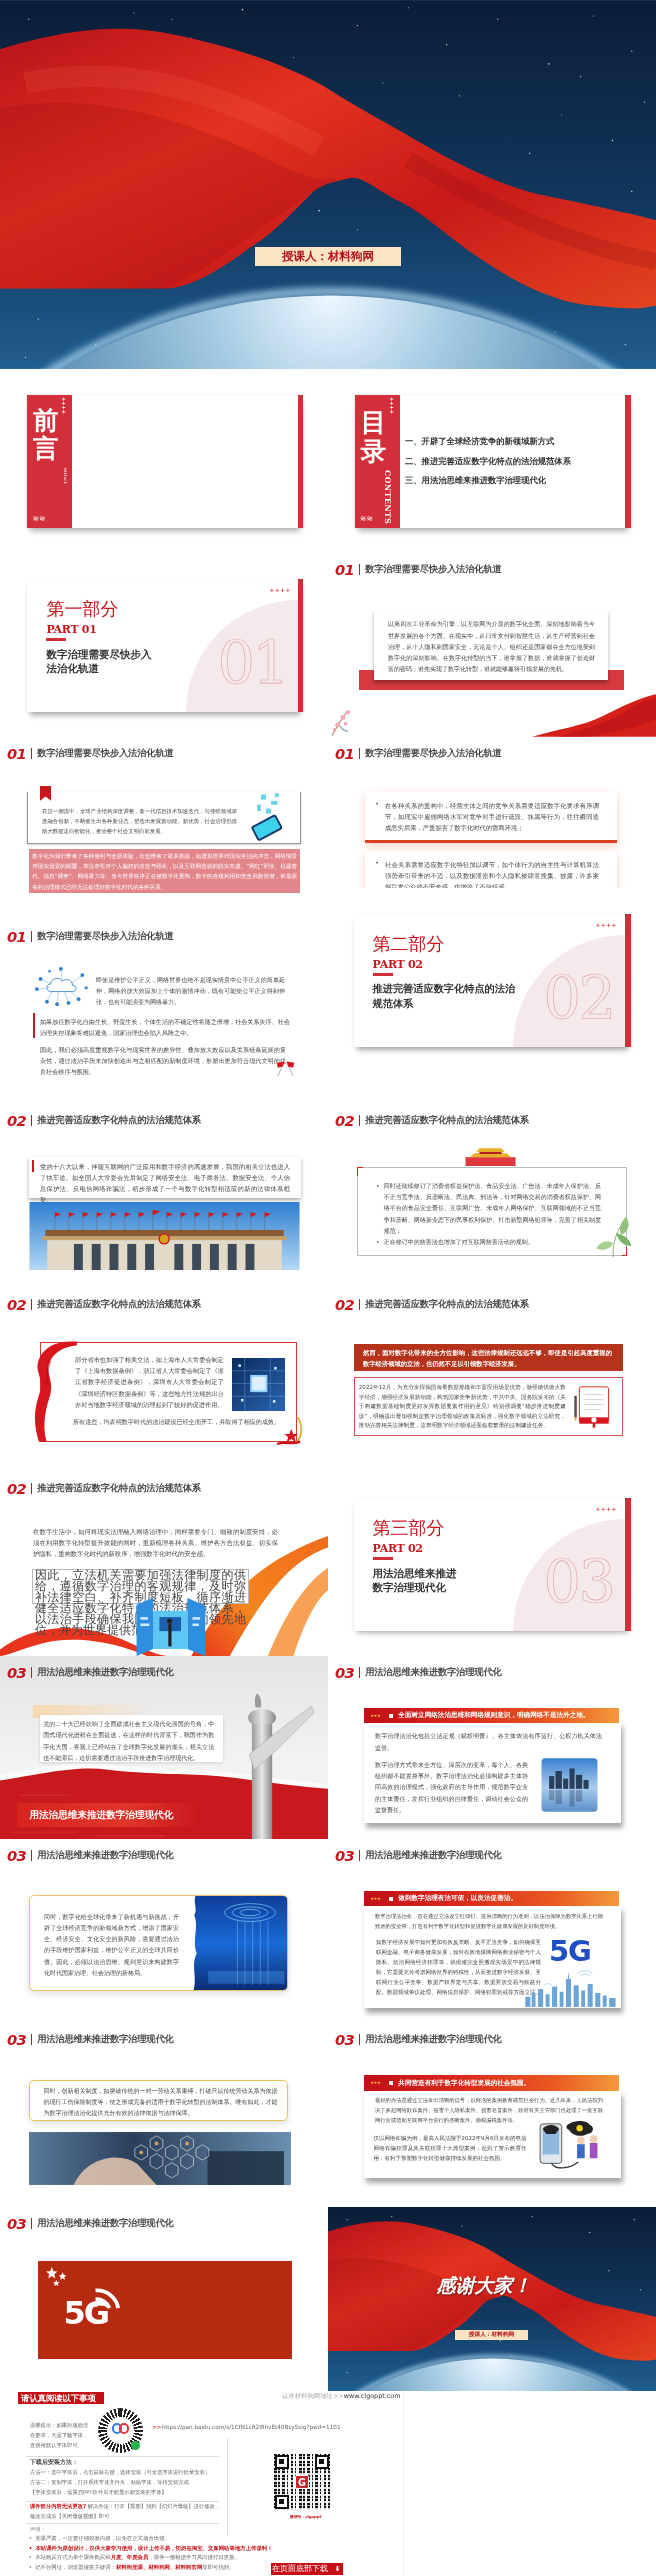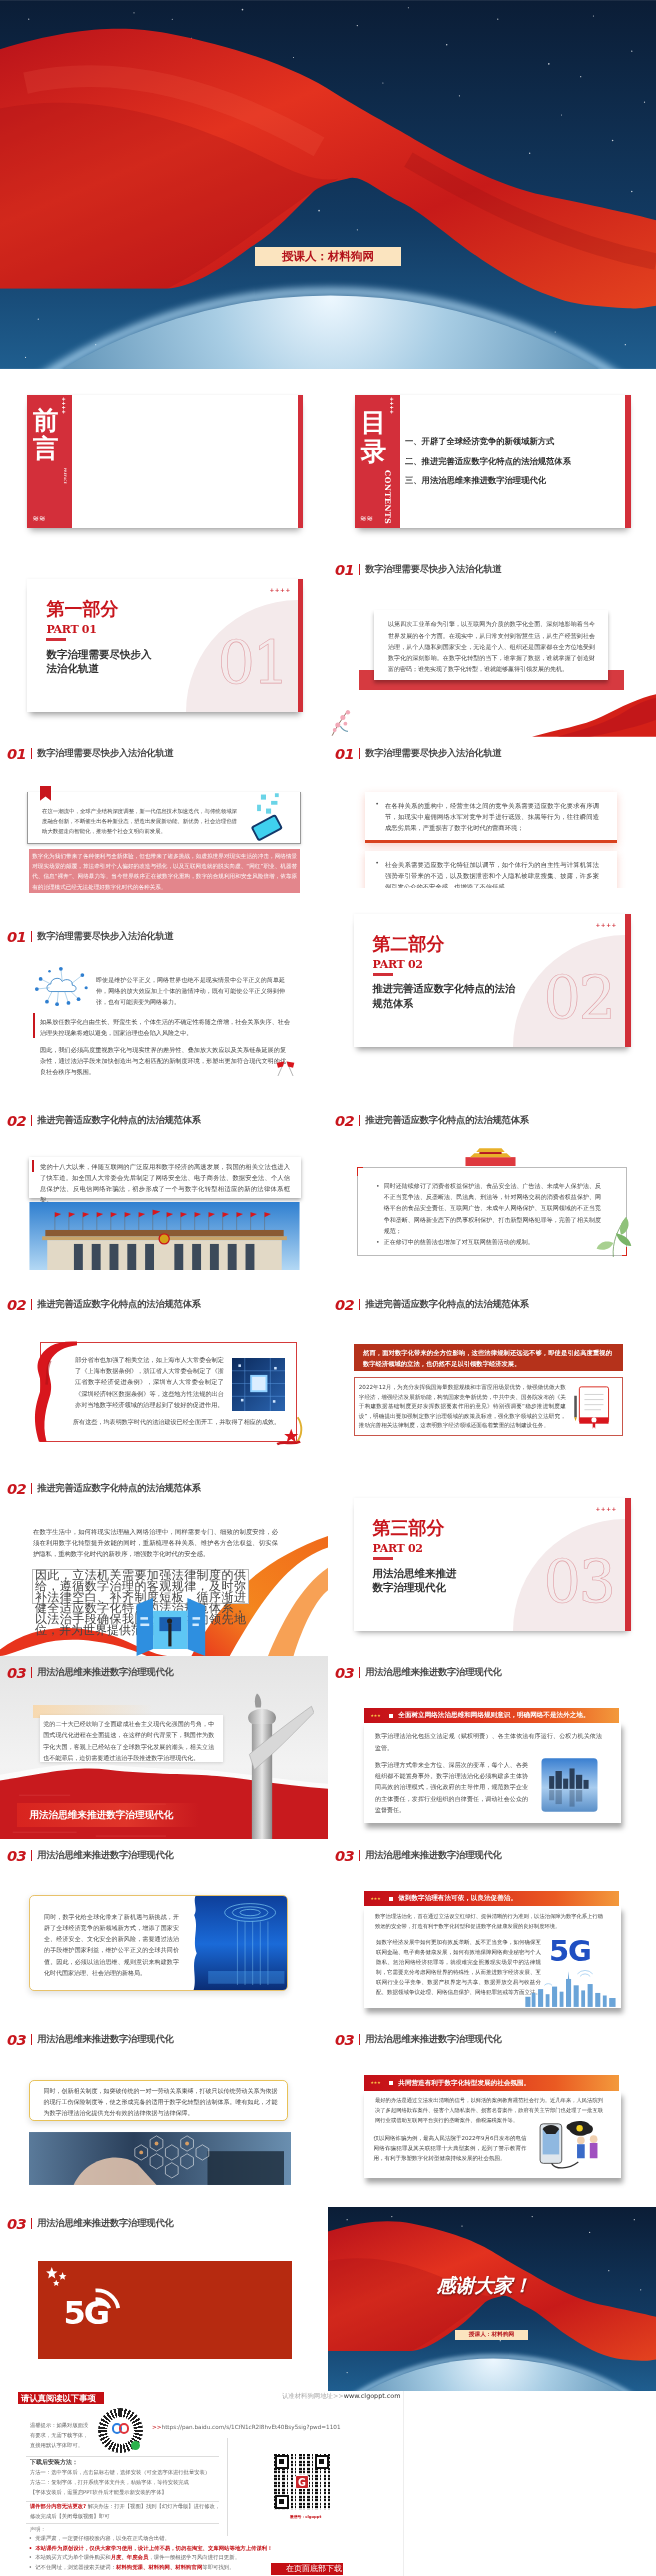--- a/index.html
+++ b/index.html
@@ -22,21 +22,21 @@
 .pc-orn{left:34px;top:2.6px;font-size:5.1px;line-height:5.1px;color:#fff;writing-mode:vertical-rl;font-weight:bold}
 .pc-en{left:36px;top:73px;font-size:3.2px;color:#fff;writing-mode:vertical-rl;letter-spacing:0.3px}
 .pc-wave{left:5.1px;top:120px;font-size:7.7px;line-height:7.7px;color:#fff}
 .pc-cn{left:28px;top:75px;font-size:7.7px;font-weight:bold;color:#fff;writing-mode:vertical-rl;letter-spacing:0.6px}
 .toc-item{left:50px;font-size:8.3px;font-weight:bold;color:#333;white-space:nowrap;line-height:10.2px}
 
 .sec-card{top:26px;width:276px;height:133px;background:#fff;box-shadow:0 5.7px 5.7px -3.2px rgba(0,0,0,.35),0 0 3.2px rgba(0,0,0,.06);overflow:hidden}
 .sec-arc{left:159px;top:21px;width:112px;height:112px;background:#f4eaeb;border-top-left-radius:100% 100%}
 .sec-strip{right:0;top:0;width:5.7px;height:100%;background:#d12f38}
 .sec-orn{left:242px;top:8.3px;font-size:5.7px;color:#d12f38;letter-spacing:0.6px;font-weight:bold}
-.sec-label{left:19px;top:19px;font-size:18px;font-weight:bold;color:#c8161d;line-height:22px;white-space:nowrap}
+.sec-label{left:19px;top:19px;font-size:18px;font-weight:normal;color:#c8161d;line-height:22px;white-space:nowrap}
 .sec-part{left:19px;top:45px;font-size:11px;font-weight:bold;color:#c8161d;line-height:12.8px;letter-spacing:-0.3px}
 .sec-bar{left:19px;top:59px;width:20px;height:2.6px;background:#d12f38}
 .sec-sub{left:19px;font-size:10.5px;font-weight:bold;color:#333;line-height:14px;white-space:nowrap}
 .sec-num{left:190px;top:59px;font-size:59px;line-height:51px;color:transparent;-webkit-text-stroke:0.6px #e0a0a6;letter-spacing:-2.6px}
 
 .hbar{height:15.3px;background:linear-gradient(90deg,#c20f18 0%,#d8261c 35%,#ea5a22 75%,#f39a3c 100%);display:flex;align-items:center;color:#fff;font-size:6.6px;font-weight:bold;white-space:nowrap;padding-left:6.4px}
 .hbar-stars{font-size:3.8px;color:#ffd24a;width:19px;line-height:3.8px}
 .hbar-sq{width:3.8px;height:3.8px;background:#fff;margin-right:5.1px;flex:none}
 .wcard{background:#fff;box-shadow:1.9px 4.5px 5.1px rgba(0,0,0,.35)}
 .bul{display:flex}
@@ -853,18 +853,18 @@
       </div>
     <div class="a" style="right:1.3px;top:1.3px;width:14px;height:14px;border:2.6px solid #111;background:#fff">
         <div class="a" style="left:1.9px;top:1.9px;width:5.1px;height:5.1px;background:#111"></div>
       </div>
     <div class="a" style="left:1.3px;bottom:1.3px;width:14px;height:14px;border:2.6px solid #111;background:#fff">
         <div class="a" style="left:1.9px;top:1.9px;width:5.1px;height:5.1px;background:#111"></div>
       </div>
     <div class="a" style="left:21px;top:21px;width:14px;height:14px;background:#c8262c;color:#fff;font-weight:bold;font-size:9.6px;line-height:14px;text-align:center;border:1.3px solid #fff;border-radius:1.9px">G</div>
   </div>
   <div class="a" style="left:274px;top:123px;font-size:3.8px;color:#c40f14;font-weight:bold;white-space:nowrap">微信号：clgoppt</div>
-  <div class="a" style="left:255px;top:172px;width:72px;height:12px;background:#c40f14;color:#fff;font-size:8px;line-height:12px;padding-left:15px;white-space:nowrap;display:flex;align-items:center;justify-content:space-between;padding-right:2.6px">
+  <div class="a" style="left:255px;top:172px;width:72px;height:12px;background:#c40f14;color:#fff;font-size:8px;line-height:12px;padding-left:1px;white-space:nowrap;display:flex;align-items:center;justify-content:space-between;padding-right:2.6px">
     <span>在页面底部下载</span>
     <span style="font-size:7px">⬇</span>
   </div>
 </div>
 
 
 </body></html>

